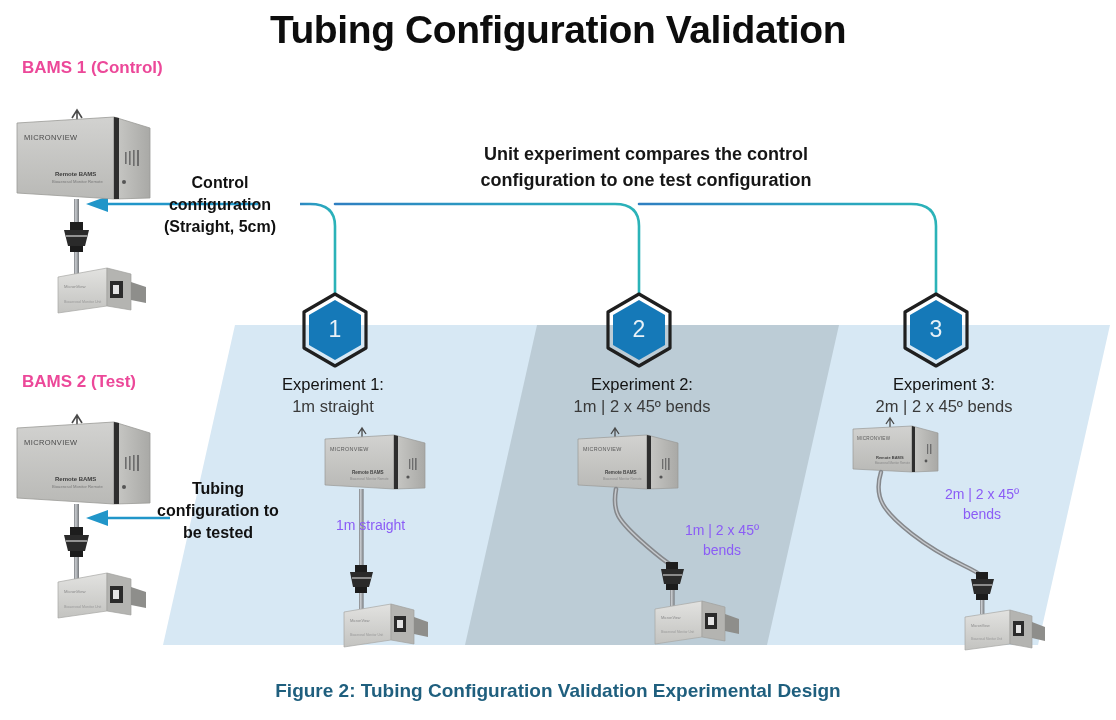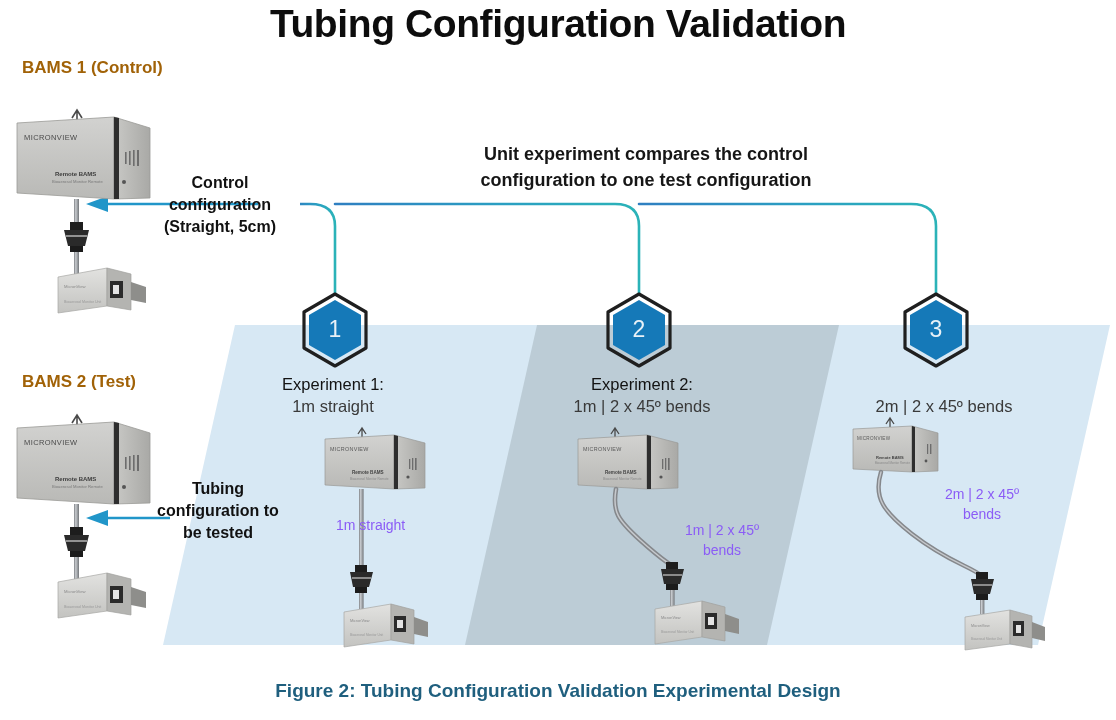--- a/index.html
+++ b/index.html
@@ -12,27 +12,27 @@
   }
   .stage{position:absolute;left:0;top:0;width:1116px;height:720px;}
 
   
   #page-title{
     position:absolute;left:0;top:0;width:1116px;
     text-align:center;
     font-size:39px;font-weight:bold;color:#0d0d0d;
     letter-spacing:-0.4px;
     line-height:44px;
-    padding-top:2px;
+    padding-top:8px;
   }
 
   
   .section-label{
     position:absolute;
-    font-size:17px;font-weight:bold;color:#a16207;
+    font-size:17px;font-weight:bold;color:#ec4899;
     white-space:nowrap;
   }
   #label-bams1{left:22px;top:58px;}
   #label-bams2{left:22px;top:372px;}
 
   
   #callout-note{
     position:absolute;left:386px;top:141px;width:520px;
     text-align:center;
     font-size:18px;font-weight:bold;color:#161616;
@@ -362,20 +362,21 @@
 
   <div class="arrow-note" id="note-control">Control configuration (Straight, 5cm)</div>
   <div class="arrow-note" id="note-test">Tubing configuration to be tested</div>
 
   <div class="panel-title" id="p1-title">Experiment 1:</div>
   <div class="panel-sub" id="p1-sub">1m straight</div>
 
   <div class="panel-title" id="p2-title">Experiment 2:</div>
   <div class="panel-sub" id="p2-sub">1m | 2 x 45º bends</div>
 
+  <div class="panel-title" id="p3-title">Experiment 3:</div>
   <div class="panel-sub" id="p3-sub">2m | 2 x 45º bends</div>
 
   <div class="tube-label" id="t1-label">
     <div>1m straight</div>
   </div>
   <div class="tube-label" id="t2-label">
     <div>1m | 2 x 45º</div>
     <div>bends</div>
   </div>
   <div class="tube-label" id="t3-label">

